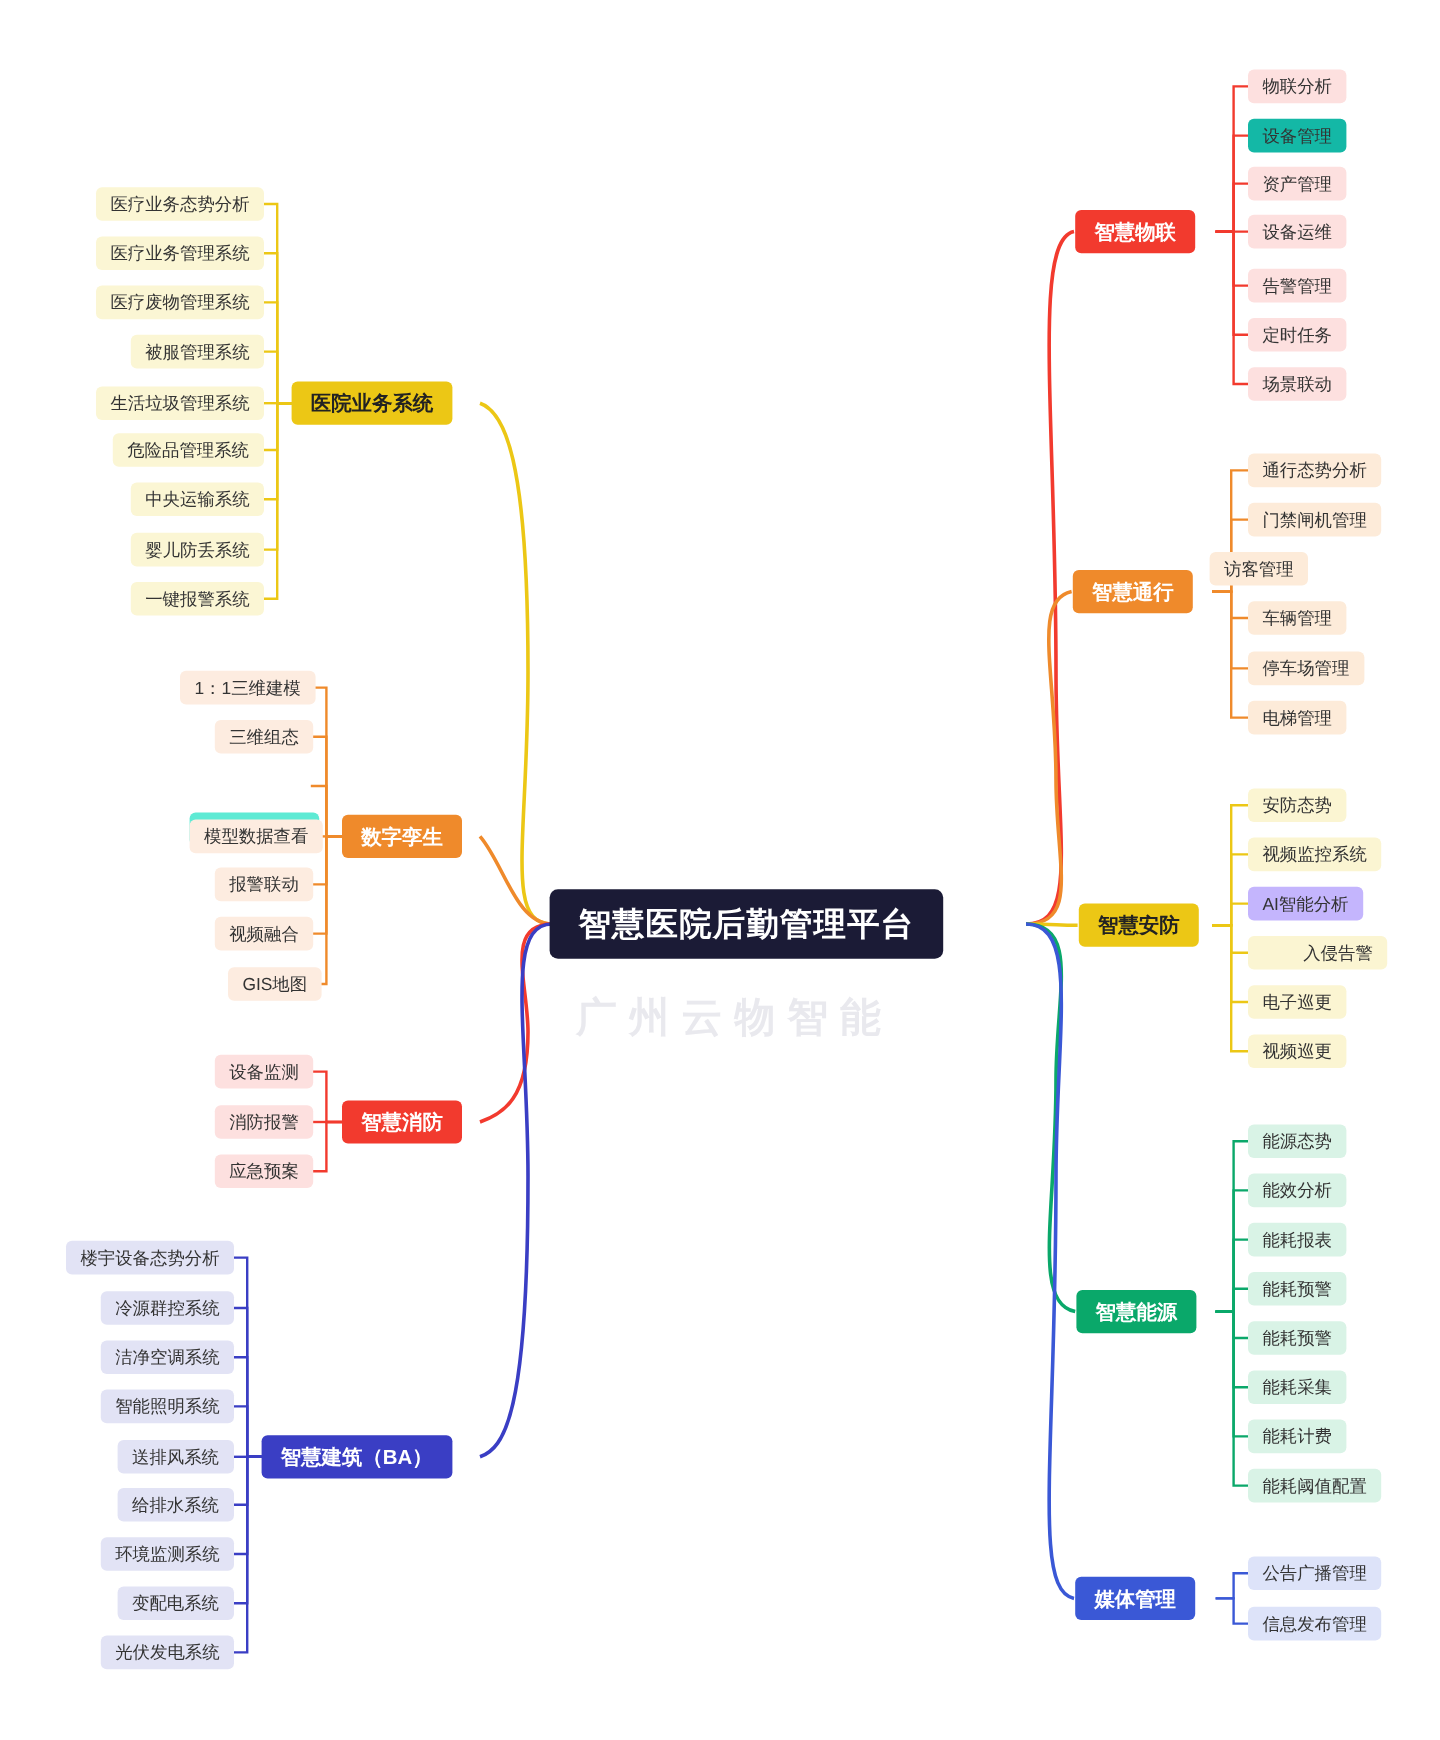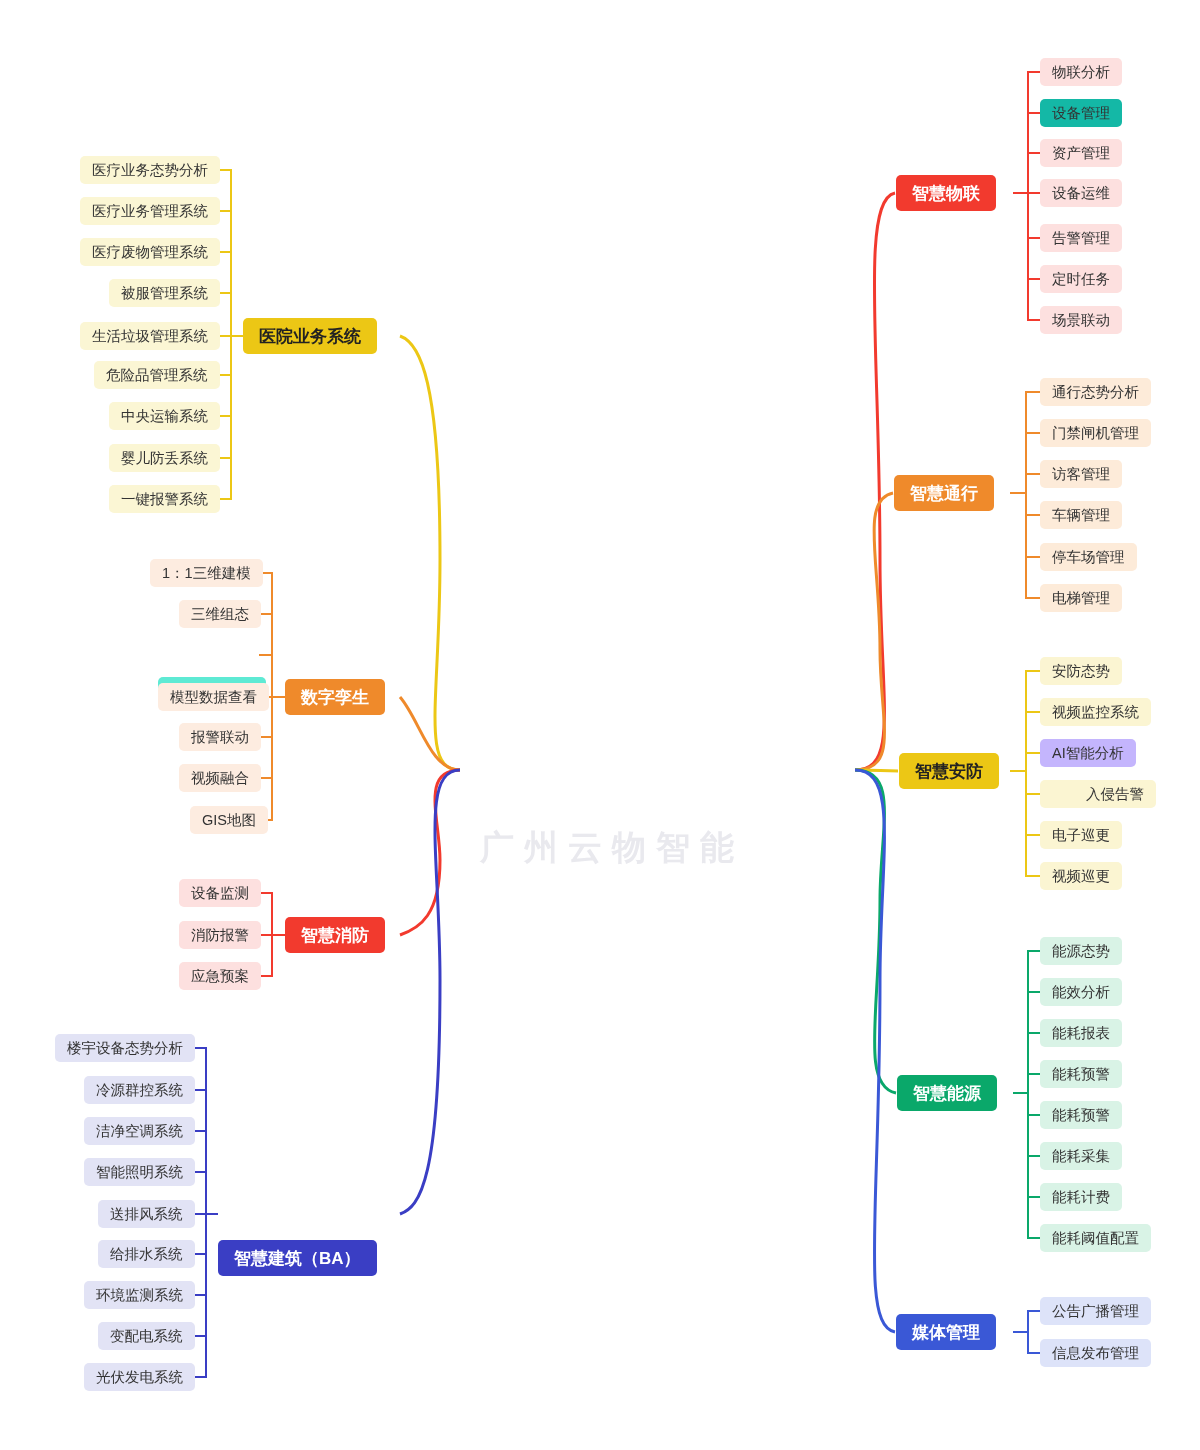--- a/index.html
+++ b/index.html
@@ -153,36 +153,37 @@
     <path d="M218 1214 L206 1214 L206 1090 L193 1090" fill="none" stroke="#3a3ec4" stroke-width="2"></path>
     <path d="M218 1214 L206 1214 L206 1131 L193 1131" fill="none" stroke="#3a3ec4" stroke-width="2"></path>
     <path d="M218 1214 L206 1214 L206 1172 L193 1172" fill="none" stroke="#3a3ec4" stroke-width="2"></path>
     <path d="M218 1214 L193 1214" fill="none" stroke="#3a3ec4" stroke-width="2"></path>
     <path d="M218 1214 L206 1214 L206 1254 L193 1254" fill="none" stroke="#3a3ec4" stroke-width="2"></path>
     <path d="M218 1214 L206 1214 L206 1295 L193 1295" fill="none" stroke="#3a3ec4" stroke-width="2"></path>
     <path d="M218 1214 L206 1214 L206 1336 L193 1336" fill="none" stroke="#3a3ec4" stroke-width="2"></path>
     <path d="M218 1214 L206 1214 L206 1377 L193 1377" fill="none" stroke="#3a3ec4" stroke-width="2"></path>
   </svg>
 
+  <div class="node root-node" style="left:458px; top:741px;">智慧医院后勤管理平台</div>
 
   <div class="watermark">广州云物智能</div>
 
   <div class="node branch-node" style="left:896px; top:175px; background:#f23a2e;">智慧物联</div>
   <div class="node leaf-node" style="left:1040px; top:58px; background:#fde0df;">物联分析</div>
   <div class="node leaf-node" style="left:1040px; top:99px; background:#14b8a6;font-family:Liberation Serif, serif;">设备管理</div>
   <div class="node leaf-node" style="left:1040px; top:139px; background:#fde0df;">资产管理</div>
   <div class="node leaf-node" style="left:1040px; top:179px; background:#fde0df;">设备运维</div>
   <div class="node leaf-node" style="left:1040px; top:224px; background:#fde0df;">告警管理</div>
   <div class="node leaf-node" style="left:1040px; top:265px; background:#fde0df;">定时任务</div>
   <div class="node leaf-node" style="left:1040px; top:306px; background:#fde0df;">场景联动</div>
 
   <div class="node branch-node" style="left:894px; top:475px; background:#ef8a2b;">智慧通行</div>
   <div class="node leaf-node" style="left:1040px; top:378px; background:#fdebd9;">通行态势分析</div>
   <div class="node leaf-node" style="left:1040px; top:419px; background:#fdebd9;">门禁闸机管理</div>
-  <div class="node leaf-node" style="left:1040px; top:460px; background:#fdebd9;">访客管理</div>
+  <div class="node leaf-node" style="left:1008px; top:460px; background:#fdebd9;">访客管理</div>
   <div class="node leaf-node" style="left:1040px; top:501px; background:#fdebd9;">车辆管理</div>
   <div class="node leaf-node" style="left:1040px; top:543px; background:#fdebd9;">停车场管理</div>
   <div class="node leaf-node" style="left:1040px; top:584px; background:#fdebd9;">电梯管理</div>
 
   <div class="node branch-node dark-text" style="left:899px; top:753px; background:#ecc715;">智慧安防</div>
   <div class="node leaf-node" style="left:1040px; top:657px; background:#fbf5d2;">安防态势</div>
   <div class="node leaf-node" style="left:1040px; top:698px; background:#fbf5d2;">视频监控系统</div>
   <div class="node leaf-node" style="left:1040px; top:739px; background:#c4b5fd;">AI智能分析</div>
   <div class="node leaf-node" style="left:1040px; top:780px; background:#fbf5d2;padding-left:46px;">入侵告警</div>
   <div class="node leaf-node" style="left:1040px; top:821px; background:#fbf5d2;">电子巡更</div>
@@ -220,21 +221,21 @@
   <div class="node leaf-node" style="left:158px; top:683px; background:#fdece0;">模型数据查看</div>
   <div class="node leaf-node" style="left:179px; top:723px; background:#fdece0;">报警联动</div>
   <div class="node leaf-node" style="left:179px; top:764px; background:#fdece0;">视频融合</div>
   <div class="node leaf-node" style="left:190px; top:806px; background:#fdece0;">GIS地图</div>
 
   <div class="node branch-node" style="left:285px; top:917px; background:#f23a2e;">智慧消防</div>
   <div class="node leaf-node" style="left:179px; top:879px; background:#fde0df;">设备监测</div>
   <div class="node leaf-node" style="left:179px; top:921px; background:#fde0df;">消防报警</div>
   <div class="node leaf-node" style="left:179px; top:962px; background:#fde0df;">应急预案</div>
 
-  <div class="node branch-node" style="left:218px; top:1196px; background:#3a3ec4;margin-top:44px;">智慧建筑（BA）</div>
+  <div class="node branch-node" style="left:218px; top:1196px; background:#3a3ec4;">智慧建筑（BA）</div>
   <div class="node leaf-node" style="left:55px; top:1034px; background:#e2e3f5;">楼宇设备态势分析</div>
   <div class="node leaf-node" style="left:84px; top:1076px; background:#e2e3f5;">冷源群控系统</div>
   <div class="node leaf-node" style="left:84px; top:1117px; background:#e2e3f5;">洁净空调系统</div>
   <div class="node leaf-node" style="left:84px; top:1158px; background:#e2e3f5;">智能照明系统</div>
   <div class="node leaf-node" style="left:98px; top:1200px; background:#e2e3f5;font-family:Liberation Mono, monospace;">送排风系统</div>
   <div class="node leaf-node" style="left:98px; top:1240px; background:#e2e3f5;">给排水系统</div>
   <div class="node leaf-node" style="left:84px; top:1281px; background:#e2e3f5;">环境监测系统</div>
   <div class="node leaf-node" style="left:98px; top:1322px; background:#e2e3f5;">变配电系统</div>
   <div class="node leaf-node" style="left:84px; top:1363px; background:#e2e3f5;">光伏发电系统</div>
 

